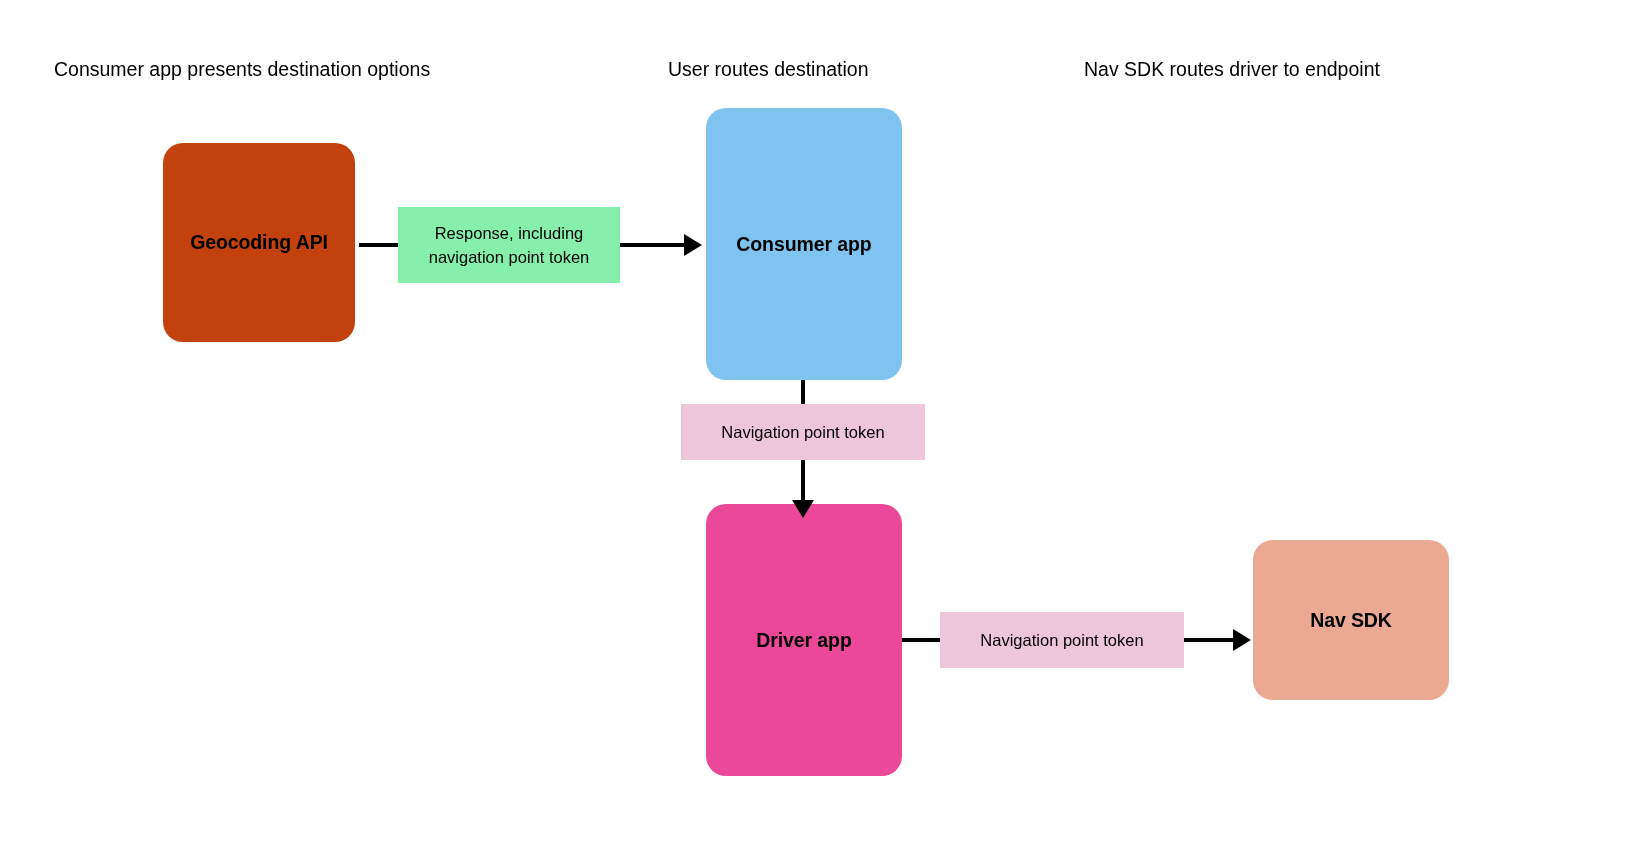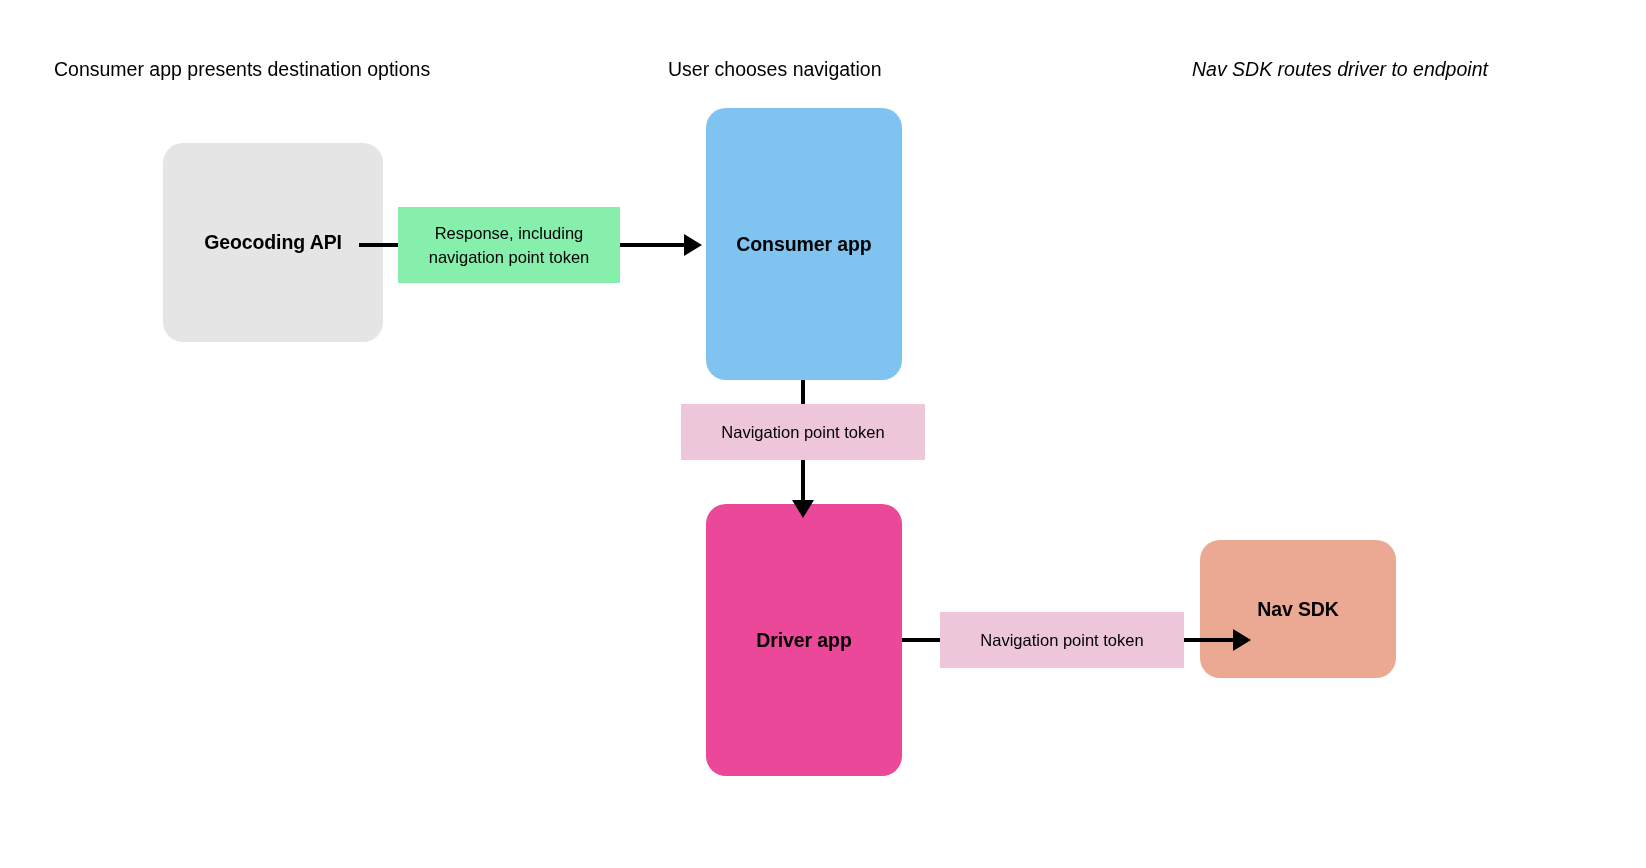--- a/index.html
+++ b/index.html
@@ -93,49 +93,49 @@
     z-index: 2;
   }
 </style>
 </head>
 <body>
 
 <div id="canvas">
 
   <div class="col-header" style="left:54px; top:57px;text-align:right;">Consumer app presents destination options</div>
 
-  <div class="col-header" style="left:668px; top:57px;">User chooses navigation</div>
+  <div class="col-header" style="left:668px; top:57px;">User routes destination</div>
 
-  <div class="col-header" style="left:1192px; top:57px;font-style:italic;">Nav SDK routes driver to endpoint</div>
+  <div class="col-header" style="left:1084px; top:57px;">Nav SDK routes driver to endpoint</div>
 
   <div class="edge-line-h" style="left:359px; top:243px; width:60px;"></div>
   <div class="edge-line-h" style="left:620px; top:243px; width:65px;"></div>
   <div class="arrow-right" style="left:684px; top:234px; border-left:18px solid #000000;"></div>
 
   <div class="edge-line-v" style="left:801px; top:380px; height:26px;"></div>
   <div class="edge-line-v" style="left:801px; top:460px; height:42px;"></div>
   <div class="arrow-down" style="left:792px; top:500px; border-top:18px solid #000000;"></div>
 
   <div class="edge-line-h" style="left:902px; top:638px; width:39px;"></div>
   <div class="edge-line-h" style="left:1184px; top:638px; width:50px;"></div>
   <div class="arrow-right" style="left:1233px; top:629px; border-left:18px solid #000000;"></div>
 
-  <div class="node" style="left:163px; top:143px; width:220px; height:199px; background:#e5e5e5;">
+  <div class="node" style="left:163px; top:143px; width:192px; height:199px; background:#c2410c;">
     <span class="node-label">Geocoding API</span>
   </div>
 
   <div class="node" style="left:706px; top:108px; width:196px; height:272px; background:#7fc3f0;">
     <span class="node-label">Consumer app</span>
   </div>
 
   <div class="node" style="left:706px; top:504px; width:196px; height:272px; background:#ec4899;">
     <span class="node-label">Driver app</span>
   </div>
 
-  <div class="node" style="left:1200px; top:540px; width:196px; height:138px; background:#eba993;">
+  <div class="node" style="left:1253px; top:540px; width:196px; height:160px; background:#eba993;">
     <span class="node-label">Nav SDK</span>
   </div>
 
   <div class="edge-label" style="left:398px; top:207px; width:222px; height:76px; background:#86efac;">
     <span class="edge-label-text">Response, including navigation point token</span>
   </div>
 
   <div class="edge-label" style="left:681px; top:404px; width:244px; height:56px; background:#edc6da;">
     <span class="edge-label-text">Navigation point token</span>
   </div>

